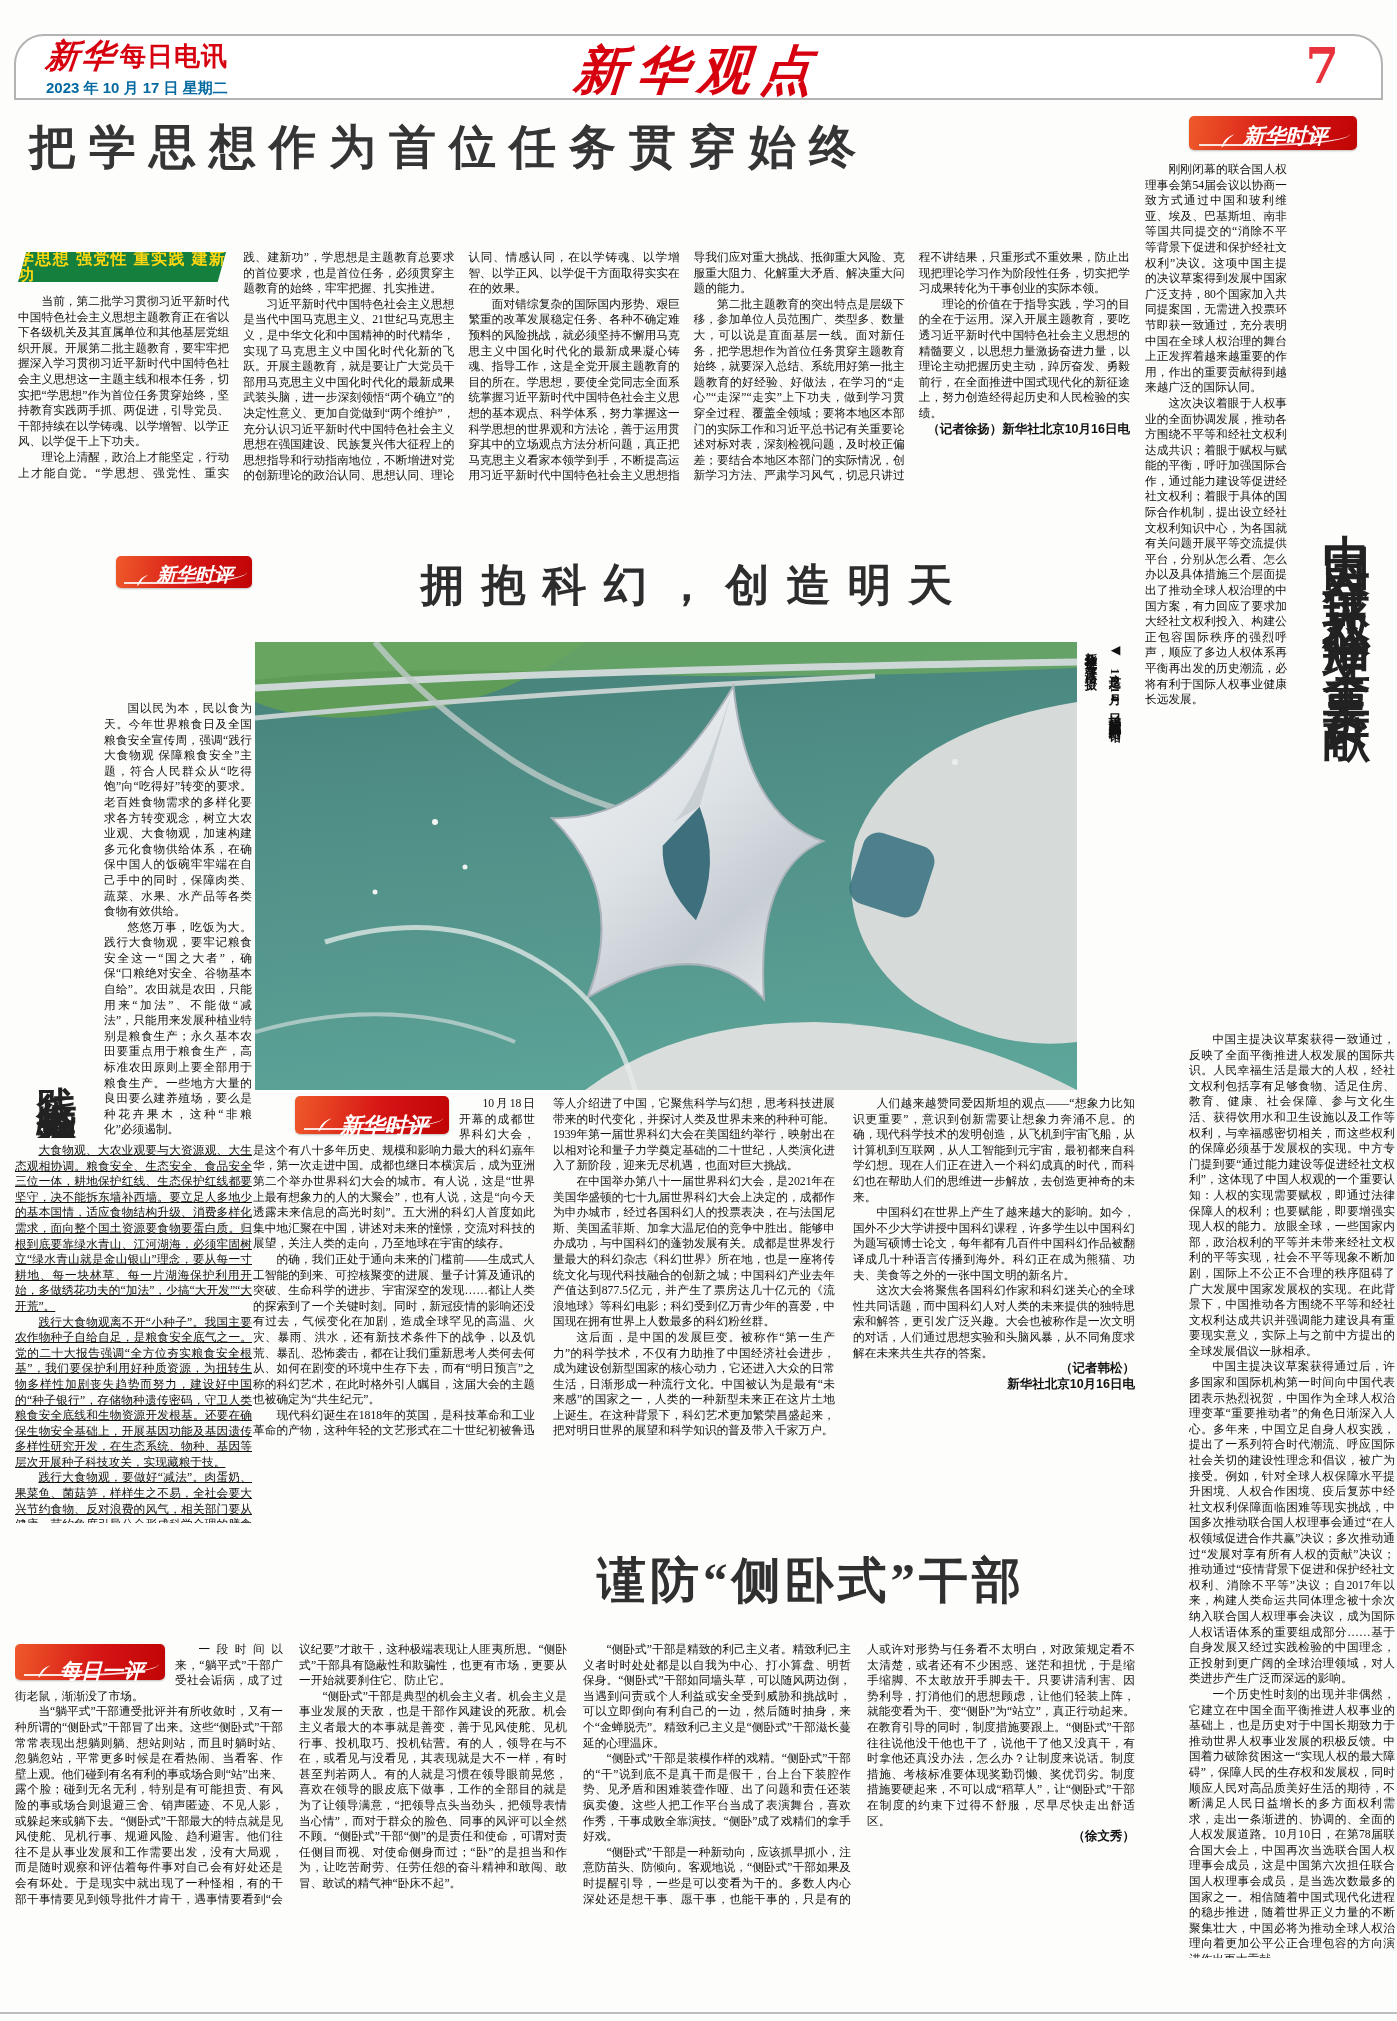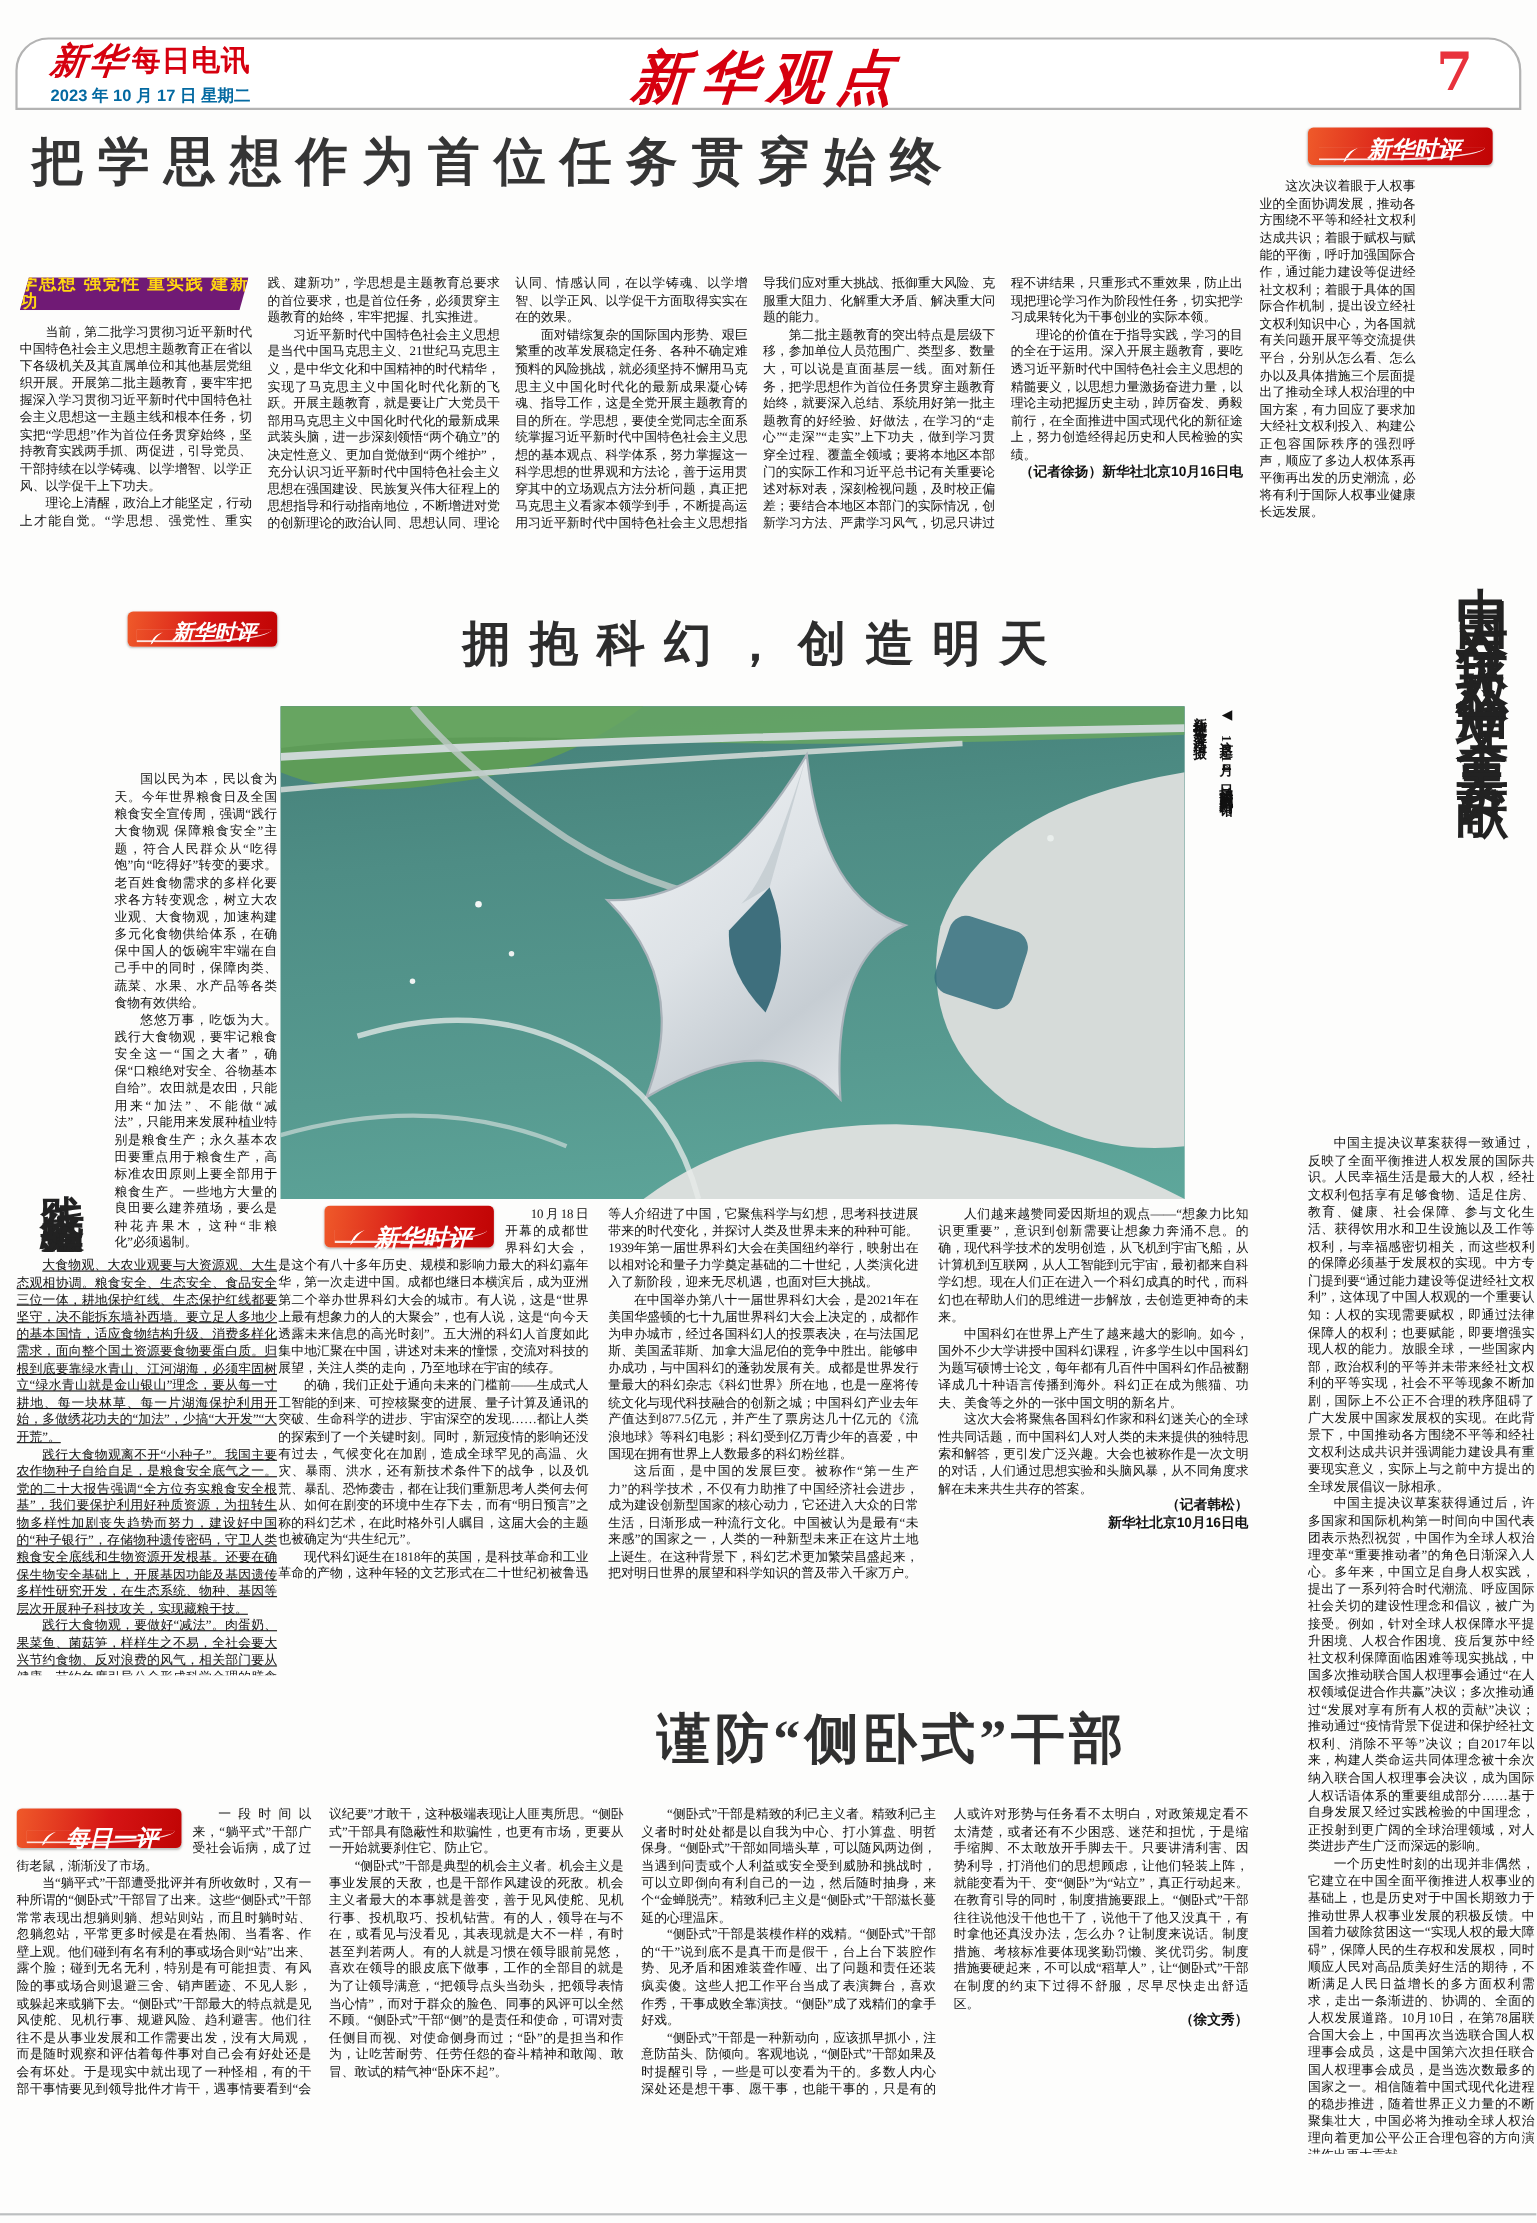--- a/index.html
+++ b/index.html
@@ -27,21 +27,21 @@
     border-radius:5px;color:#fff;display:flex;align-items:flex-end;justify-content:center;
     font-weight:bold;font-style:italic;position:relative;box-shadow:0 1px 2px rgba(0,0,0,.25);}
   .red-badge .pen{margin-right:7px;display:inline-flex;}
   .red-badge .swoosh{position:absolute;left:6%;right:4%;bottom:4px;height:10px;
     border-bottom:2px solid rgba(255,255,255,.85);border-radius:0 0 60%/12px 0;pointer-events:none;}
   
   .main-headline{position:absolute;left:18px;top:116px;width:862px;text-align:center;
     font-size:47px;font-weight:bold;color:#353535;letter-spacing:13px;font-family:"Liberation Serif",serif;}
   .study-block{position:absolute;left:18px;top:250px;width:1112px;height:272px;overflow:hidden;
     column-count:5;column-gap:14px;}
-  .slogan-badge{width:208px;height:30px;background:#701a75;color:#ffd712;display:flex;align-items:center;
+  .slogan-badge{width:208px;height:30px;background:#15803d;color:#ffd712;display:flex;align-items:center;
     justify-content:center;font-weight:bold;font-size:16px;letter-spacing:1px;margin:2px 0 12px 0;
     clip-path:polygon(4% 0,100% 0,96% 100%,0 100%);font-family:"Liberation Sans",sans-serif;}
   
   .rights-rail{position:absolute;left:1145px;top:116px;width:250px;}
   .rights-badge{width:168px;height:34px;margin-left:44px;font-size:21px;}
   .rights-top{display:flex;margin-top:12px;height:862px;overflow:hidden;}
   .rights-narrow{width:142px;}
   .rights-headline{width:96px;margin-left:12px;writing-mode:vertical-rl;text-align:center;
     font-size:47px;font-weight:bold;color:#222;letter-spacing:13px;line-height:96px;}
   .rights-wide{margin-top:8px;height:926px;overflow:hidden;margin-left:44px;}
@@ -104,20 +104,21 @@
         <svg width="18" height="18" viewBox="0 0 20 20">
             <path d="M2.5 17.5 C5.5 9 8.5 5.5 17.5 2.5 C11.5 6 8.5 9.5 6.2 14.6 Z" fill="#fff"></path>
             <circle cx="6.4" cy="13.9" r="1.2" fill="#d61515"></circle>
           </svg>
       </span>
       <span>新华时评</span>
       <span class="swoosh"></span>
     </div>
     <div class="rights-top">
       <div class="rights-narrow art-text">
+        <p>刚刚闭幕的联合国人权理事会第54届会议以协商一致方式通过中国和玻利维亚、埃及、巴基斯坦、南非等国共同提交的“消除不平等背景下促进和保护经社文权利”决议。这项中国主提的决议草案得到发展中国家广泛支持，80个国家加入共同提案国，无需进入投票环节即获一致通过，充分表明中国在全球人权治理的舞台上正发挥着越来越重要的作用，作出的重要贡献得到越来越广泛的国际认同。</p>
         <p>这次决议着眼于人权事业的全面协调发展，推动各方围绕不平等和经社文权利达成共识；着眼于赋权与赋能的平衡，呼吁加强国际合作，通过能力建设等促进经社文权利；着眼于具体的国际合作机制，提出设立经社文权利知识中心，为各国就有关问题开展平等交流提供平台，分别从怎么看、怎么办以及具体措施三个层面提出了推动全球人权治理的中国方案，有力回应了要求加大经社文权利投入、构建公正包容国际秩序的强烈呼声，顺应了多边人权体系再平衡再出发的历史潮流，必将有利于国际人权事业健康长远发展。</p>
       </div>
       <div class="rights-headline">中国对全球人权治理又一重要贡献</div>
     </div>
     <div class="rights-wide art-text">
       <p>中国主提决议草案获得一致通过，反映了全面平衡推进人权发展的国际共识。人民幸福生活是最大的人权，经社文权利包括享有足够食物、适足住房、教育、健康、社会保障、参与文化生活、获得饮用水和卫生设施以及工作等权利，与幸福感密切相关，而这些权利的保障必须基于发展权的实现。中方专门提到要“通过能力建设等促进经社文权利”，这体现了中国人权观的一个重要认知：人权的实现需要赋权，即通过法律保障人的权利；也要赋能，即要增强实现人权的能力。放眼全球，一些国家内部，政治权利的平等并未带来经社文权利的平等实现，社会不平等现象不断加剧，国际上不公正不合理的秩序阻碍了广大发展中国家发展权的实现。在此背景下，中国推动各方围绕不平等和经社文权利达成共识并强调能力建设具有重要现实意义，实际上与之前中方提出的全球发展倡议一脉相承。</p>
       <p>中国主提决议草案获得通过后，许多国家和国际机构第一时间向中国代表团表示热烈祝贺，中国作为全球人权治理变革“重要推动者”的角色日渐深入人心。多年来，中国立足自身人权实践，提出了一系列符合时代潮流、呼应国际社会关切的建设性理念和倡议，被广为接受。例如，针对全球人权保障水平提升困境、人权合作困境、疫后复苏中经社文权利保障面临困难等现实挑战，中国多次推动联合国人权理事会通过“在人权领域促进合作共赢”决议；多次推动通过“发展对享有所有人权的贡献”决议；推动通过“疫情背景下促进和保护经社文权利、消除不平等”决议；自2017年以来，构建人类命运共同体理念被十余次纳入联合国人权理事会决议，成为国际人权话语体系的重要组成部分……基于自身发展又经过实践检验的中国理念，正投射到更广阔的全球治理领域，对人类进步产生广泛而深远的影响。</p>
       <p>一个历史性时刻的出现并非偶然，它建立在中国全面平衡推进人权事业的基础上，也是历史对于中国长期致力于推动世界人权事业发展的积极反馈。中国着力破除贫困这一“实现人权的最大障碍”，保障人民的生存权和发展权，同时顺应人民对高品质美好生活的期待，不断满足人民日益增长的多方面权利需求，走出一条渐进的、协调的、全面的人权发展道路。10月10日，在第78届联合国大会上，中国再次当选联合国人权理事会成员，这是中国第六次担任联合国人权理事会成员，是当选次数最多的国家之一。相信随着中国式现代化进程的稳步推进，随着世界正义力量的不断聚集壮大，中国必将为推动全球人权治理向着更加公平公正合理包容的方向演进作出更大贡献。</p>
       <p class="byline">（记者叶书宏）</p>
       <p class="byline">新华社北京10月16日电</p>

